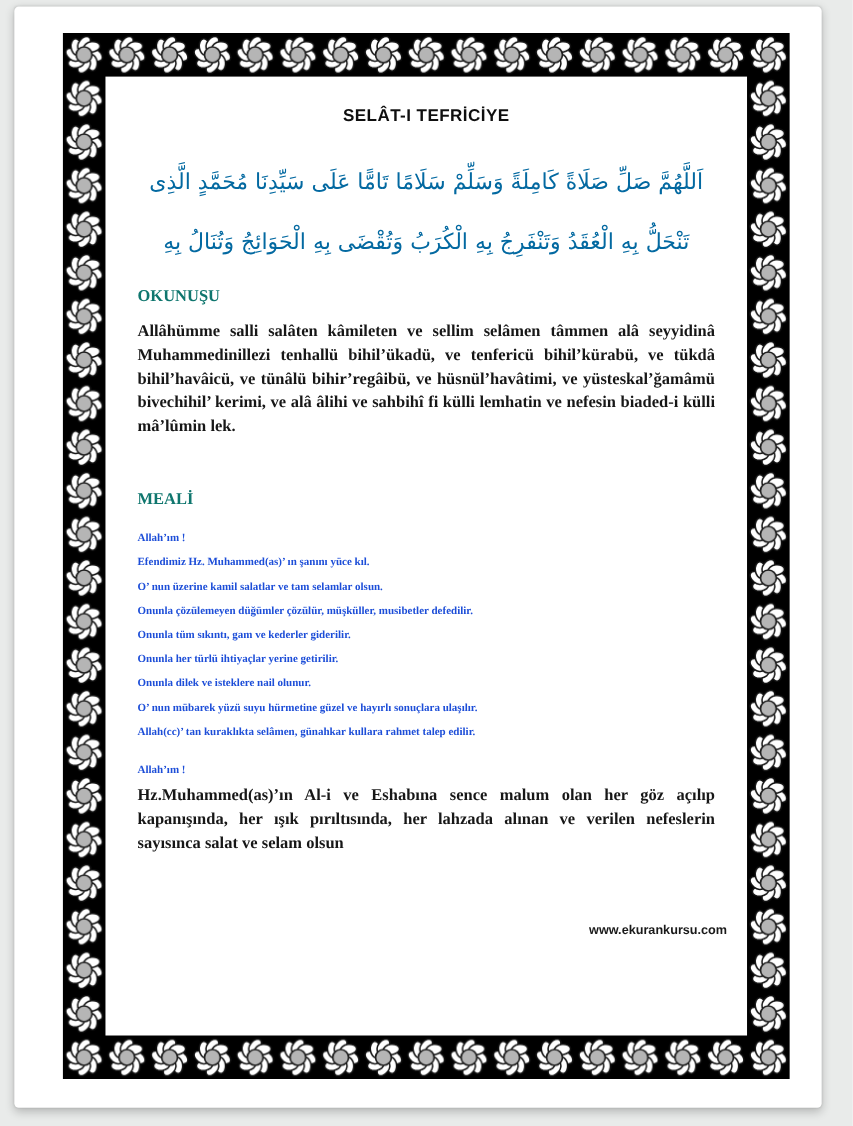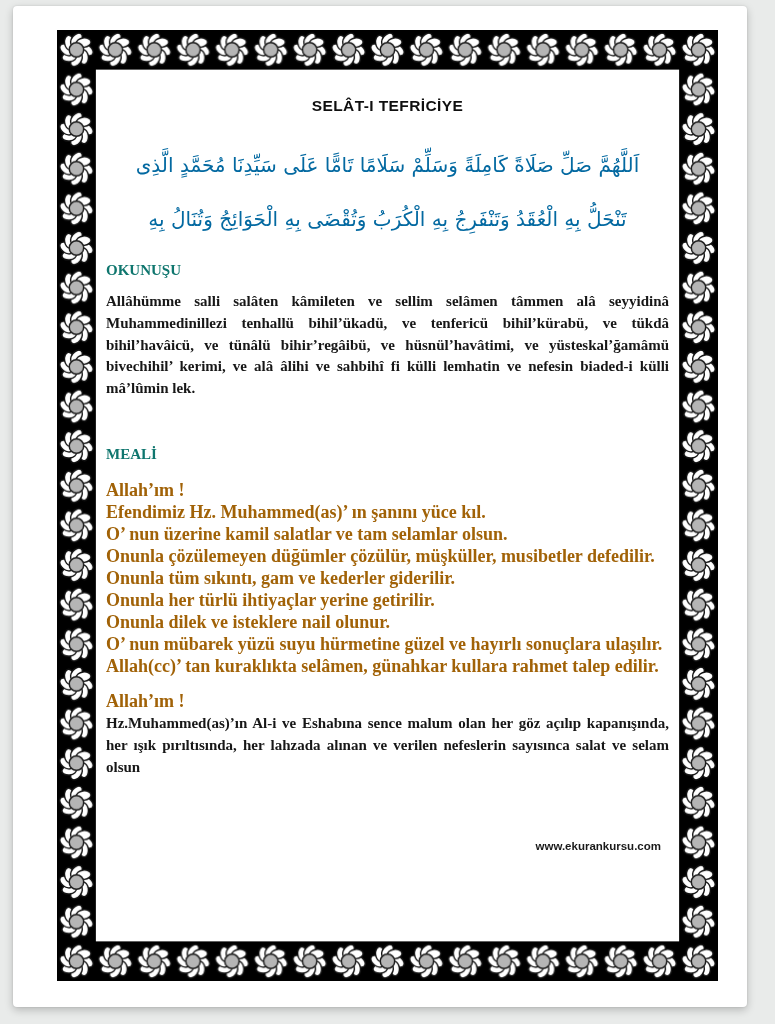--- a/index.html
+++ b/index.html
@@ -27,21 +27,21 @@
     top: 24px;
     display: block;
   }
   .content {
     position: absolute;
     left: 83px;
     top: 64px;
     width: 583px;
     height: 784px;
     box-sizing: border-box;
-    padding: 0 10px;
+    padding: 0 29px;
     color: #131313;
   }
   .doc-title {
     margin-top: 28px;
     text-align: center;
     font-family: "Liberation Sans", sans-serif;
     font-weight: bold;
     font-size: 15.5px;
     line-height: 16px;
     letter-spacing: 0.4px;
@@ -72,24 +72,24 @@
     font-weight: bold;
     line-height: 21.8px;
     text-align: justify;
     color: #171717;
   }
   .meali-heading { margin-top: 46px; }
   .meali-block {
     margin-top: 17px;
   }
   .meali-line {
-    font-size: 18px;
+    font-size: 10px;
     font-weight: bold;
     line-height: 22px;
-    color: #a16207;
+    color: #1d4ed8;
     white-space: nowrap;
   }
   .meali-paragraph-block {
     margin-top: 13px;
   }
   .meali-paragraph {
     font-size: 15px;
     font-weight: bold;
     line-height: 22px;
     text-align: justify;

